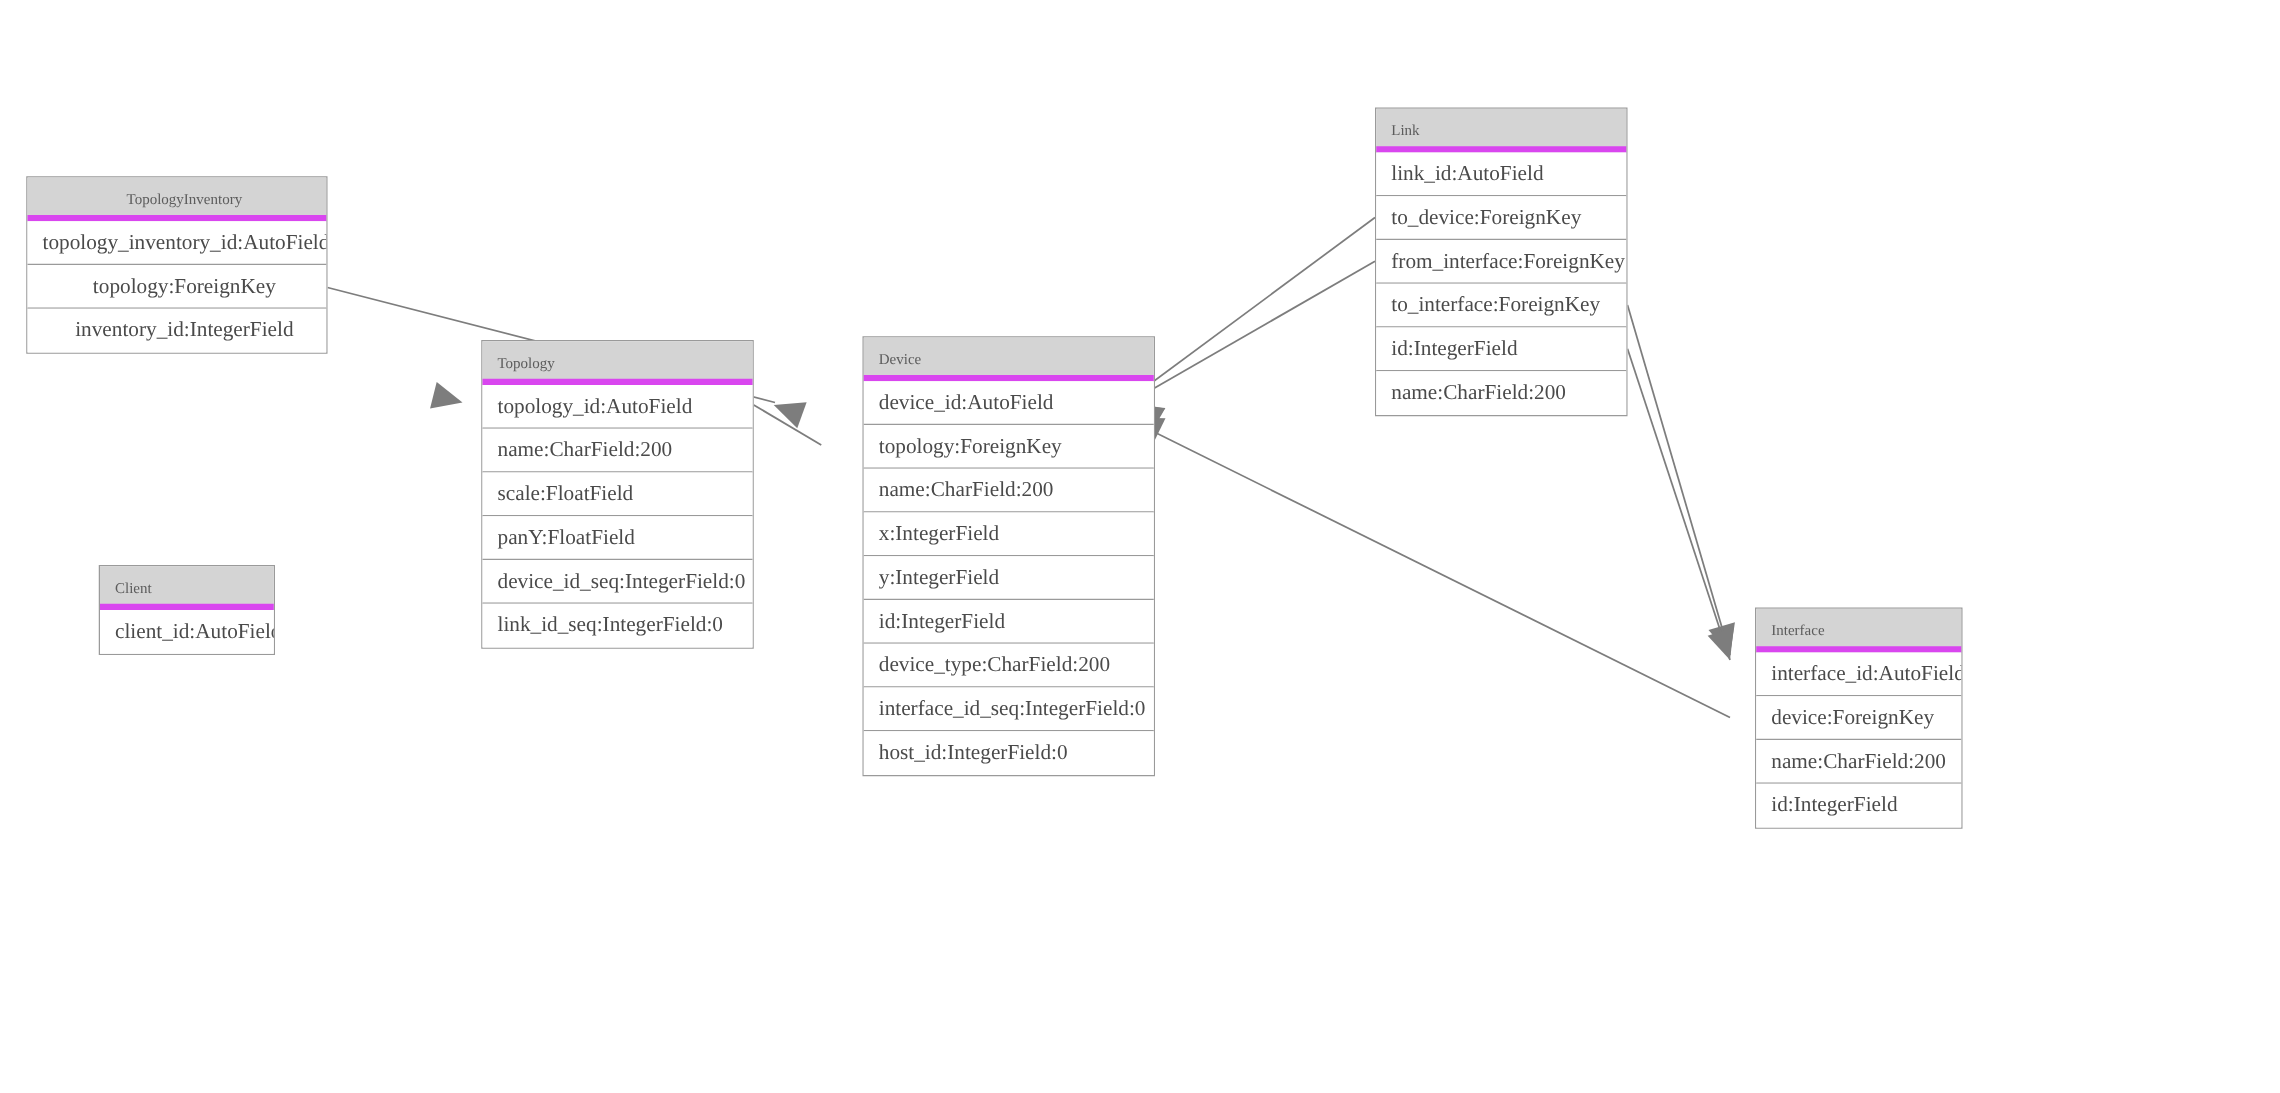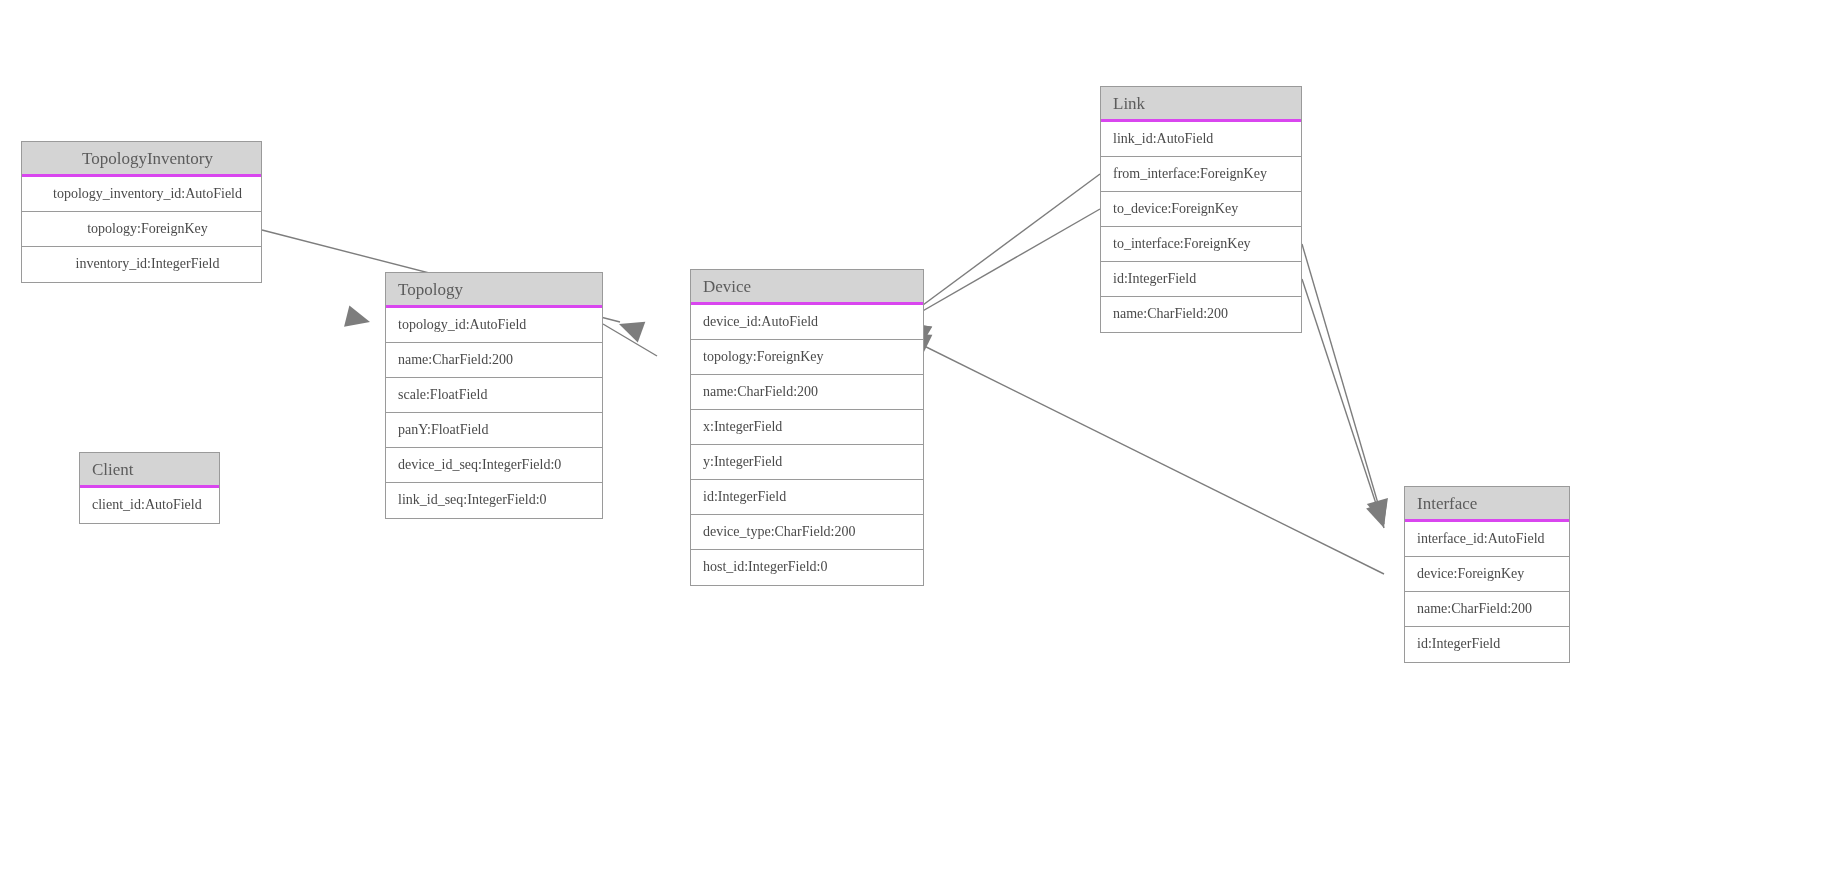--- a/index.html
+++ b/index.html
@@ -28,34 +28,34 @@
   .entity {
     position: absolute;
     box-sizing: border-box;
     border: 1px solid #9a9a9a;
     background: #ffffff;
     z-index: 2;
   }
   .entity-header {
     box-sizing: border-box;
     background: #d4d4d4;
-    border-bottom: 3px solid #d946ef;
+    border-bottom: 5px solid #d946ef;
     color: #5c5c5c;
-    font-size: 17px;
+    font-size: 12px;
     line-height: 34px;
     height: 35px;
     padding: 0 0 0 12px;
     white-space: nowrap;
     overflow: hidden;
   }
   .entity-field {
     box-sizing: border-box;
     border-bottom: 1px solid #9a9a9a;
     color: #4a4a4a;
-    font-size: 14px;
+    font-size: 17px;
     line-height: 34px;
     height: 35px;
     padding: 0 0 0 12px;
     white-space: nowrap;
     overflow: hidden;
     background: #ffffff;
   }
   .entity-field.last {
     border-bottom: none;
     font-family: Liberation Serif, serif;
@@ -107,27 +107,28 @@
       </div>
       <div class="entity" style="left: 690px; top: 269px; width: 234px;">
         <div class="entity-header">Device</div>
         <div class="entity-field">device_id:AutoField</div>
         <div class="entity-field">topology:ForeignKey</div>
         <div class="entity-field">name:CharField:200</div>
         <div class="entity-field">x:IntegerField</div>
         <div class="entity-field">y:IntegerField</div>
         <div class="entity-field">id:IntegerField</div>
         <div class="entity-field">device_type:CharField:200</div>
+        <div class="entity-field">interface_id_seq:IntegerField:0</div>
         <div class="entity-field last">host_id:IntegerField:0</div>
       </div>
       <div class="entity" style="left: 1100px; top: 86px; width: 202px;">
         <div class="entity-header">Link</div>
         <div class="entity-field">link_id:AutoField</div>
+        <div class="entity-field">to_device:ForeignKey</div>
         <div class="entity-field">from_interface:ForeignKey</div>
-        <div class="entity-field">to_device:ForeignKey</div>
         <div class="entity-field">to_interface:ForeignKey</div>
         <div class="entity-field">id:IntegerField</div>
         <div class="entity-field last">name:CharField:200</div>
       </div>
       <div class="entity" style="left: 1384px; top: 486px; width: 166px; margin-left: 20px;">
         <div class="entity-header">Interface</div>
         <div class="entity-field">interface_id:AutoField</div>
         <div class="entity-field">device:ForeignKey</div>
         <div class="entity-field">name:CharField:200</div>
         <div class="entity-field last">id:IntegerField</div>

